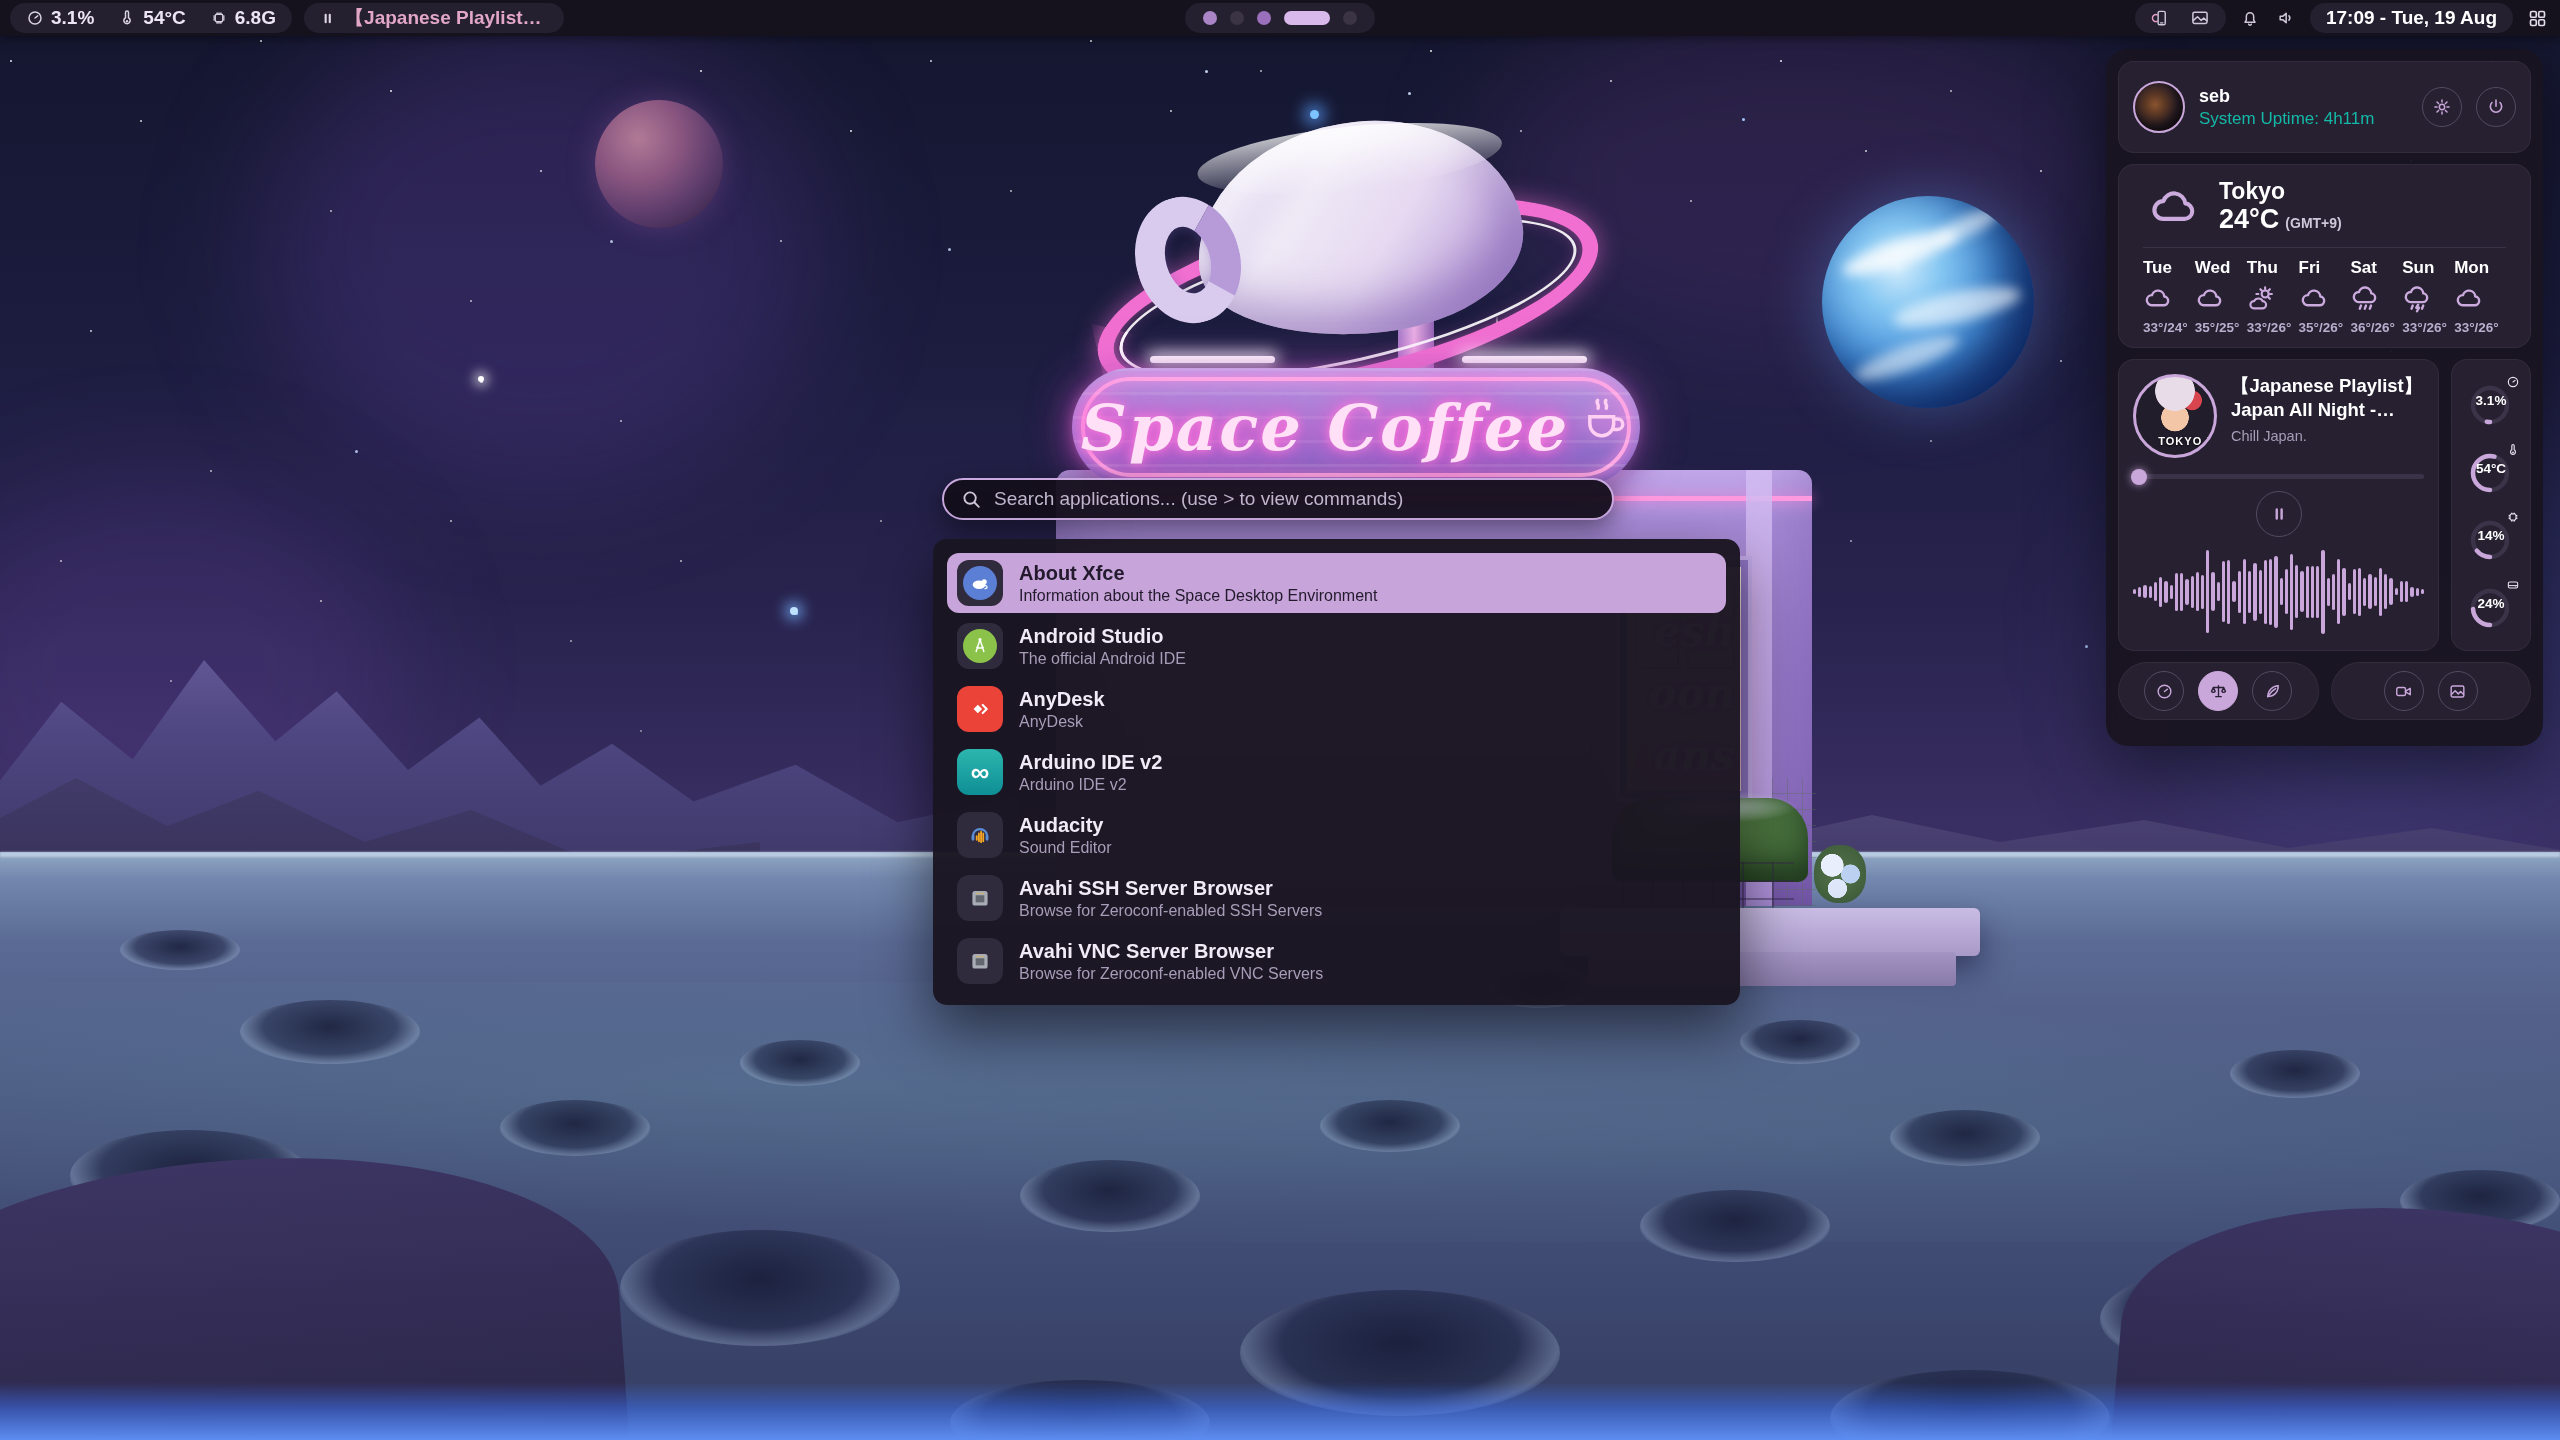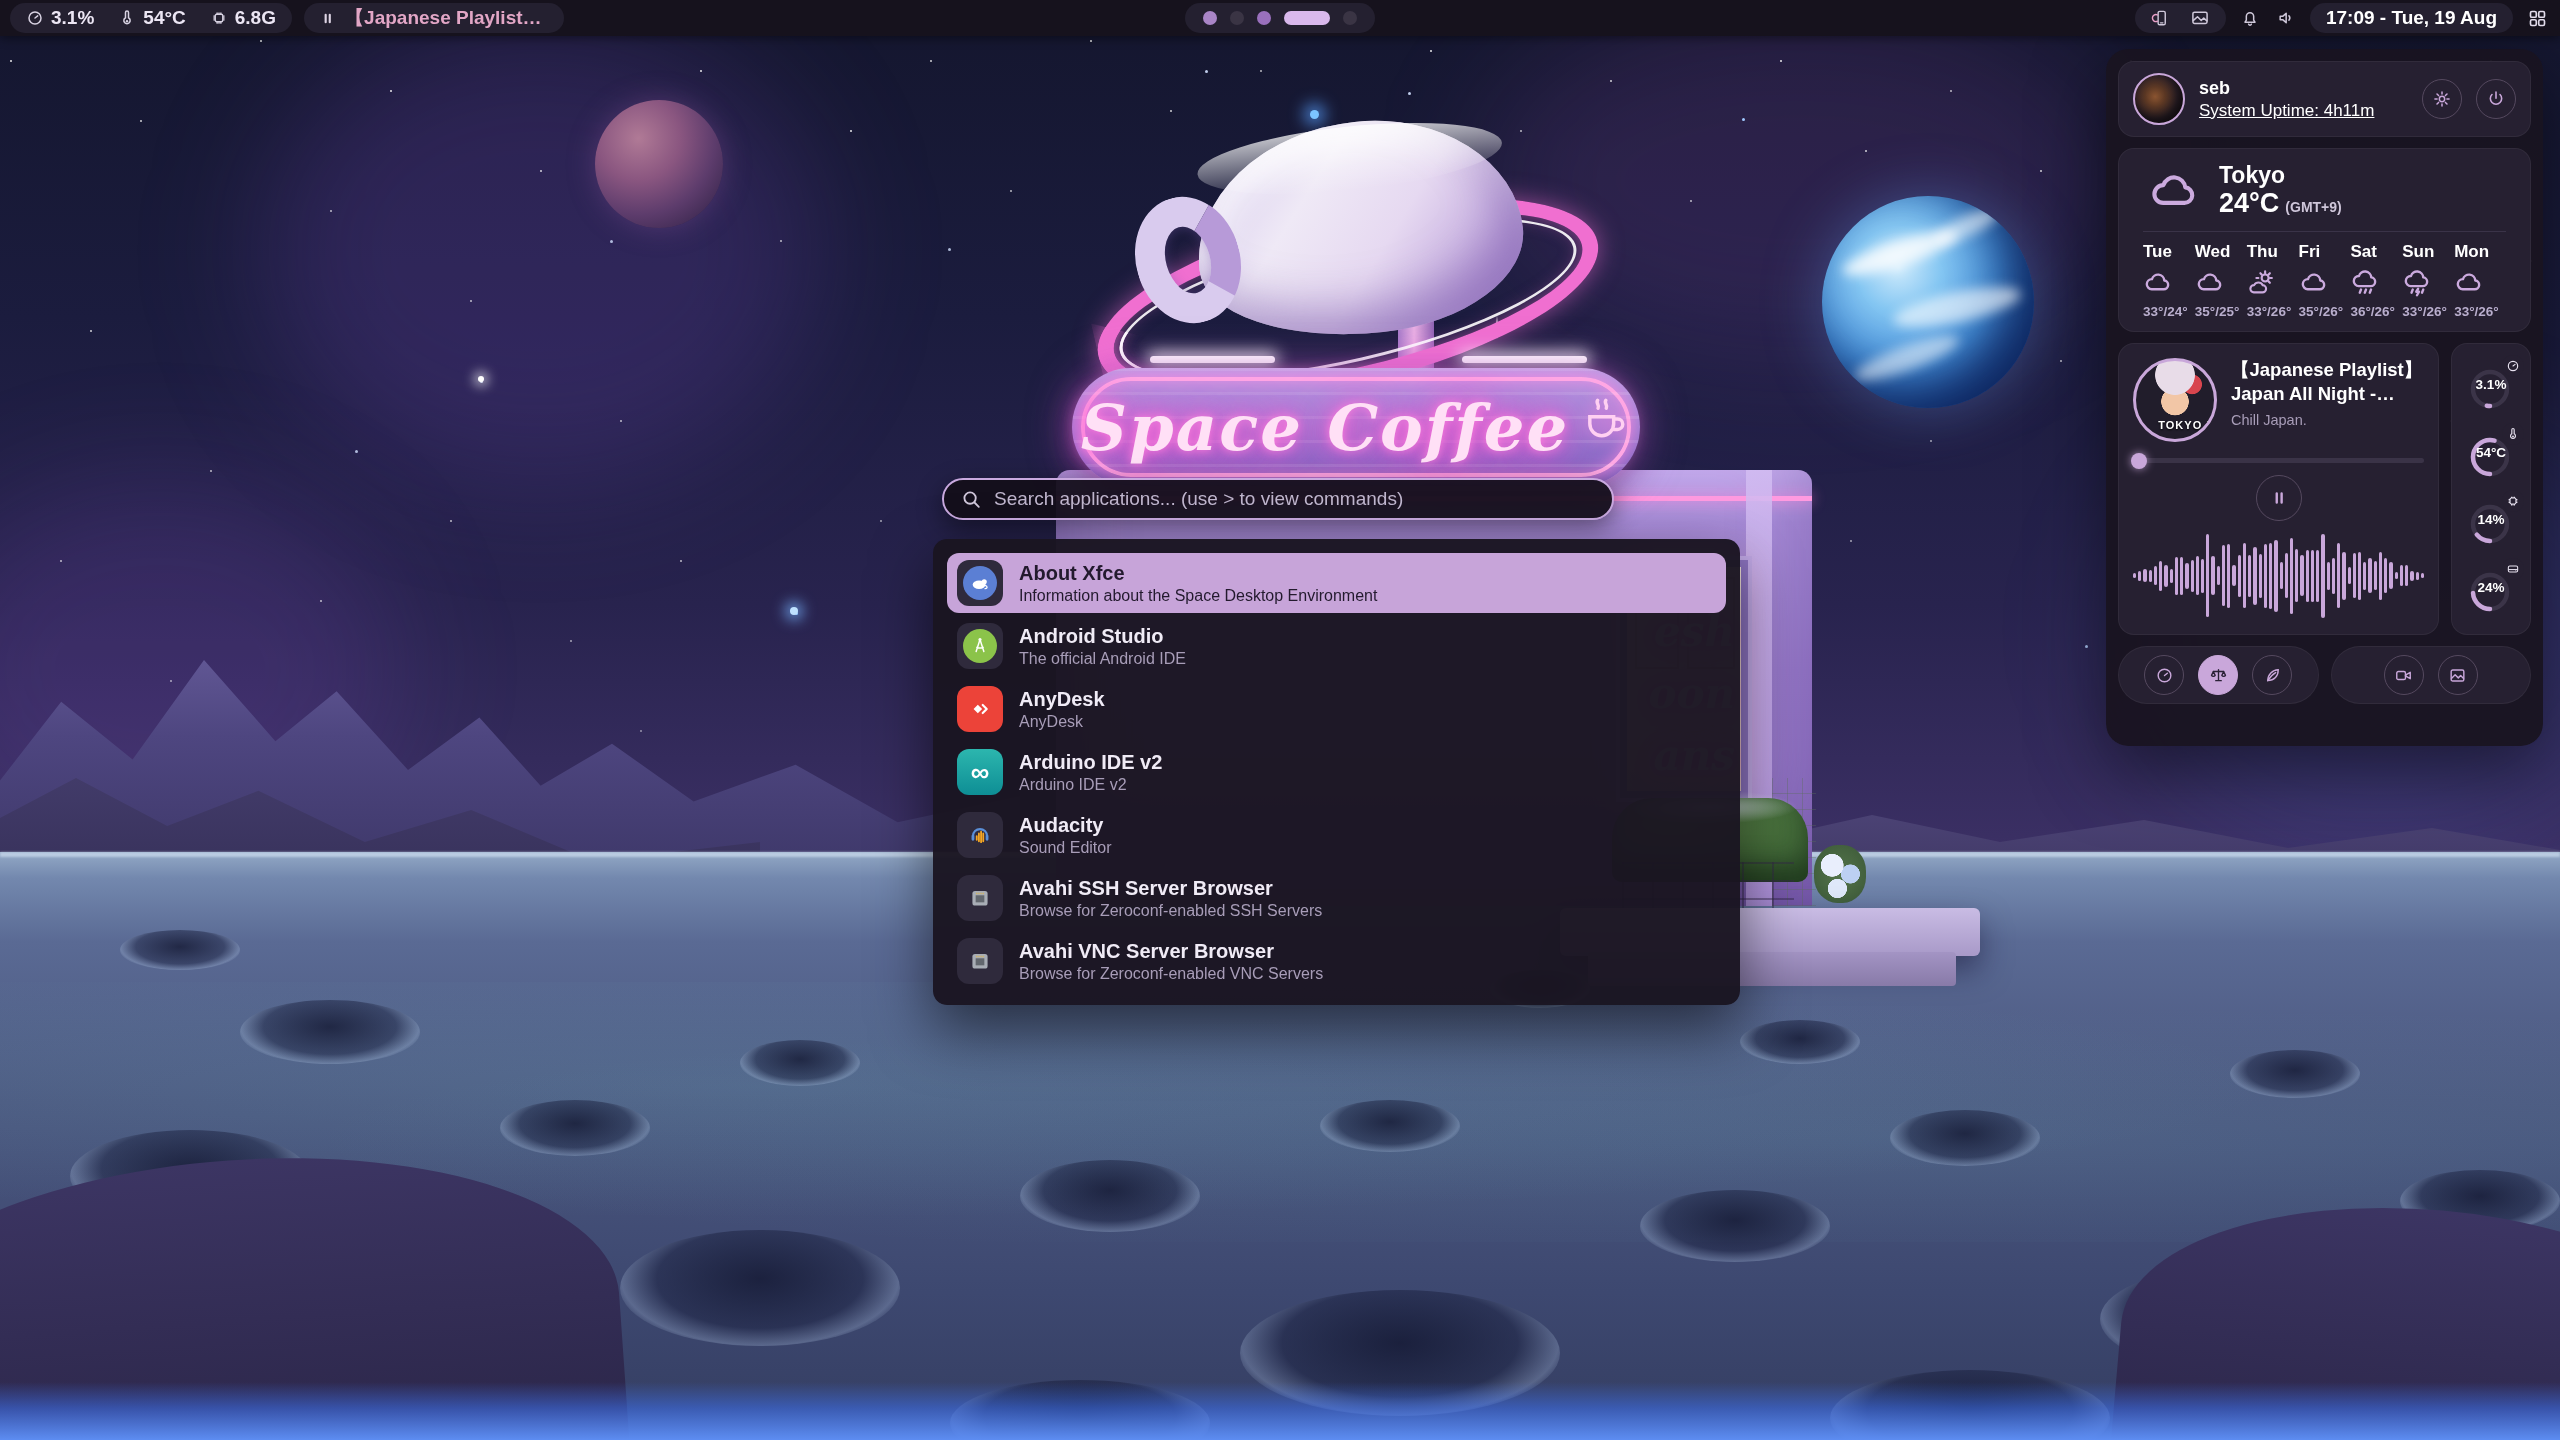--- a/index.html
+++ b/index.html
@@ -183,27 +183,27 @@
   .ai-arduino { background:linear-gradient(180deg,#2cb6ae,#0e8e95); }
   .ai-xfce i { width:34px; height:34px; border-radius:50%; background:#5b7fd4; display:flex; align-items:center; justify-content:center;}
   .ai-android i { width:34px; height:34px; border-radius:50%; background:#8bc34a; display:flex; align-items:center; justify-content:center;}
   .ai-arduino span { color:#fff; font-size:26px; font-weight:bold; line-height:1;}
 
   
   #sidepanel { position:absolute; z-index:45; left:2106px; top:49px; width:437px; height:697px;
     background:rgba(25,20,32,.96); border-radius:22px; padding:12px; box-shadow:0 24px 70px rgba(0,0,0,.5);
     display:flex; flex-direction:column; gap:11px; }
   .card { background:#262031; border:1px solid rgba(255,255,255,.05); border-radius:16px; }
-  .user-card { height:76px; display:flex; align-items:center; gap:14px; padding:12px 14px; }
+  .user-card { height:92px; display:flex; align-items:center; gap:14px; padding:12px 14px; }
   .avatar { width:52px; height:52px; border-radius:50%; border:2.5px solid #c9a7da; flex:none;
     background:radial-gradient(circle at 42% 45%, #8a5430 0%, #5c3824 26%, #2c2028 58%, #171219 100%);
     box-shadow:inset -4px -6px 12px rgba(0,0,0,.6);}
   .user-texts { flex:1; min-width:0; }
   .user-name { color:#fff; font-size:18px; font-weight:bold; }
-  .user-uptime { color:#ffffff; font-size:17px; margin-top:2px;text-decoration:underline; }
+  .user-uptime { color:#14b8a6; font-size:17px; margin-top:2px; }
   .round-btn { width:40px; height:40px; border-radius:50%; background:none; border:1.6px solid #55495f;
     color:#c9a7da; display:flex; align-items:center; justify-content:center; cursor:pointer; flex:none;}
   .round-btn.active { background:#c9a7da; border-color:#c9a7da; color:#2a2136; }
 
   .weather-card { padding:14px 24px 12px; }
   .w-head { display:flex; align-items:center; gap:14px; }
   .w-head svg { color:#cbaade; flex:none; }
   .w-city { color:#fff; font-size:23px; font-weight:bold; line-height:1.1; }
   .w-temp { color:#fff; font-size:27px; font-weight:bold; line-height:1.15; }
   .w-tz { font-size:14px; font-weight:bold; color:#cfc6da; margin-left:6px; }

